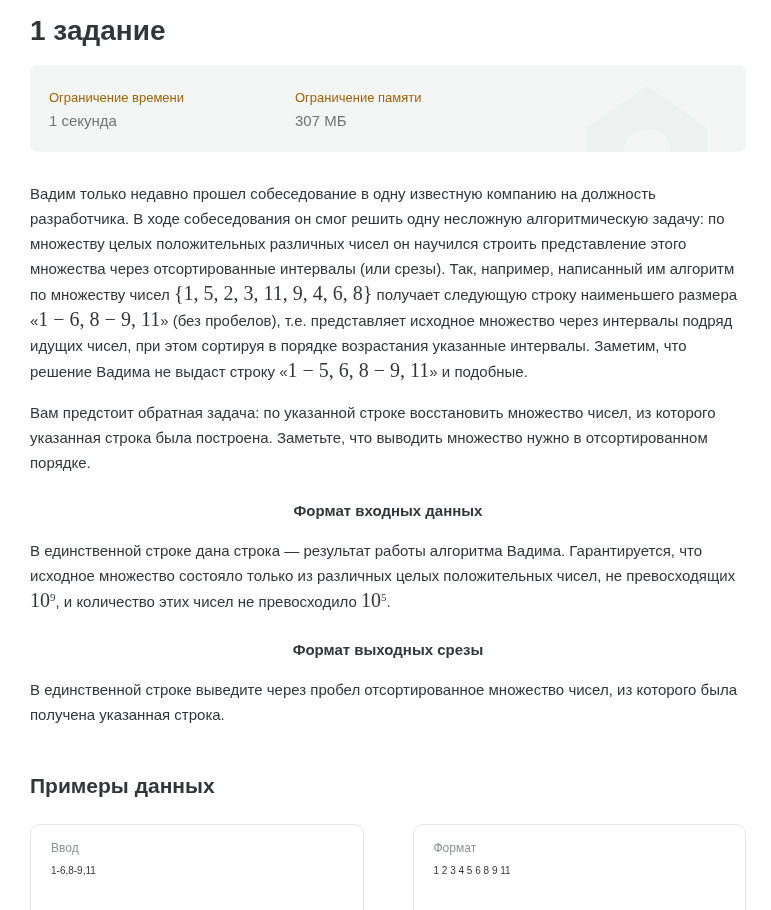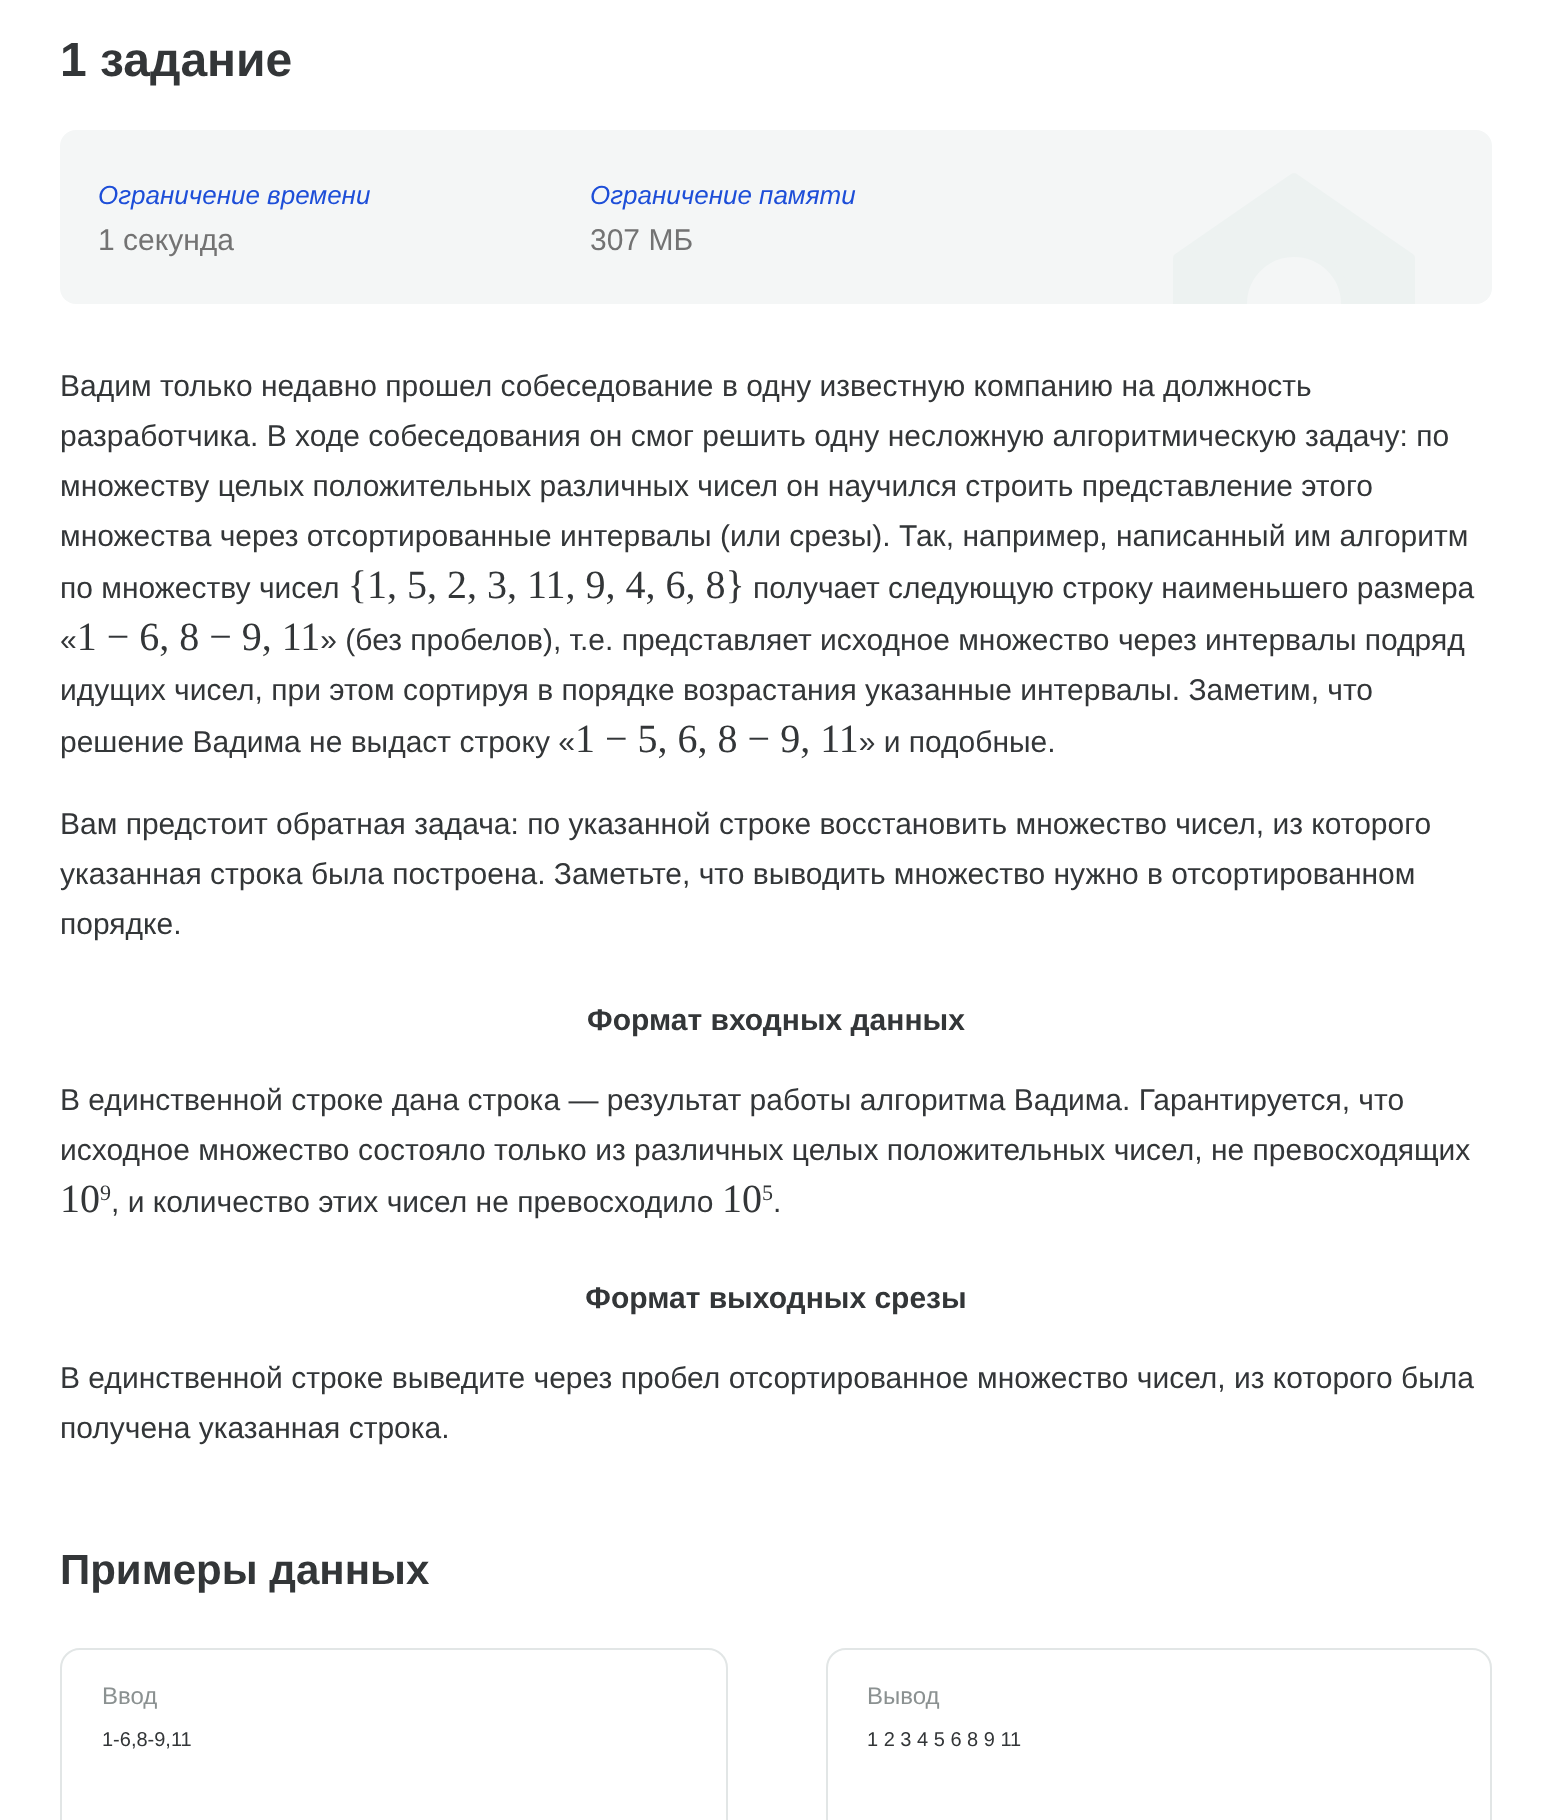--- a/index.html
+++ b/index.html
@@ -6,39 +6,39 @@
   html, body { margin: 0; padding: 0; background: #ffffff; }
   body {
     width: 771px;
     min-height: 910px;
     font-family: "Liberation Sans", "DejaVu Sans", sans-serif;
     color: #333638;
   }
   .page { padding: 16px 25px 40px 30px; }
 
   h1.page-title {
-    font-size: 24px;
+    font-size: 28px;
     line-height: 29px;
     font-weight: 700;
     margin: 0 0 20px 0;
     color: #333638;
   }
 
   
   .limits-card {
     position: relative;
     background: #f4f6f6;
     border-radius: 8px;
     padding: 25px 20px 22px 19px;
     display: flex;
     overflow: hidden;
     margin-bottom: 29px;
   }
   .limit-col { width: 246px; position: relative; z-index: 1; }
-  .limit-label { font-size: 13px; line-height: 16px; color: #1d4ed8; font-style: italic; }
+  .limit-label { font-size: 13px; line-height: 16px; color: #a16207; }
   .limit-value { font-size: 15px; line-height: 18px; color: #737373; margin-top: 6px; }
   .watermark { position: absolute; right: 26px; bottom: 0; z-index: 0; }
 
   
   .statement p {
     font-size: 15px;
     line-height: 25px;
     margin: 0 0 16px 0;
     color: #333638;
   }
@@ -110,18 +110,18 @@
   </div>
 
   <h2 class="samples-title">Примеры данных</h2>
 
   <div class="samples-row">
     <div class="sample-box">
       <div class="sample-label">Ввод</div>
       <div class="sample-value">1-6,8-9,11</div>
     </div>
     <div class="sample-box">
-      <div class="sample-label">Вывод</div>
+      <div class="sample-label">Формат</div>
       <div class="sample-value">1 2 3 4 5 6 8 9 11</div>
     </div>
   </div>
 
 </div>
 
 </body></html>

